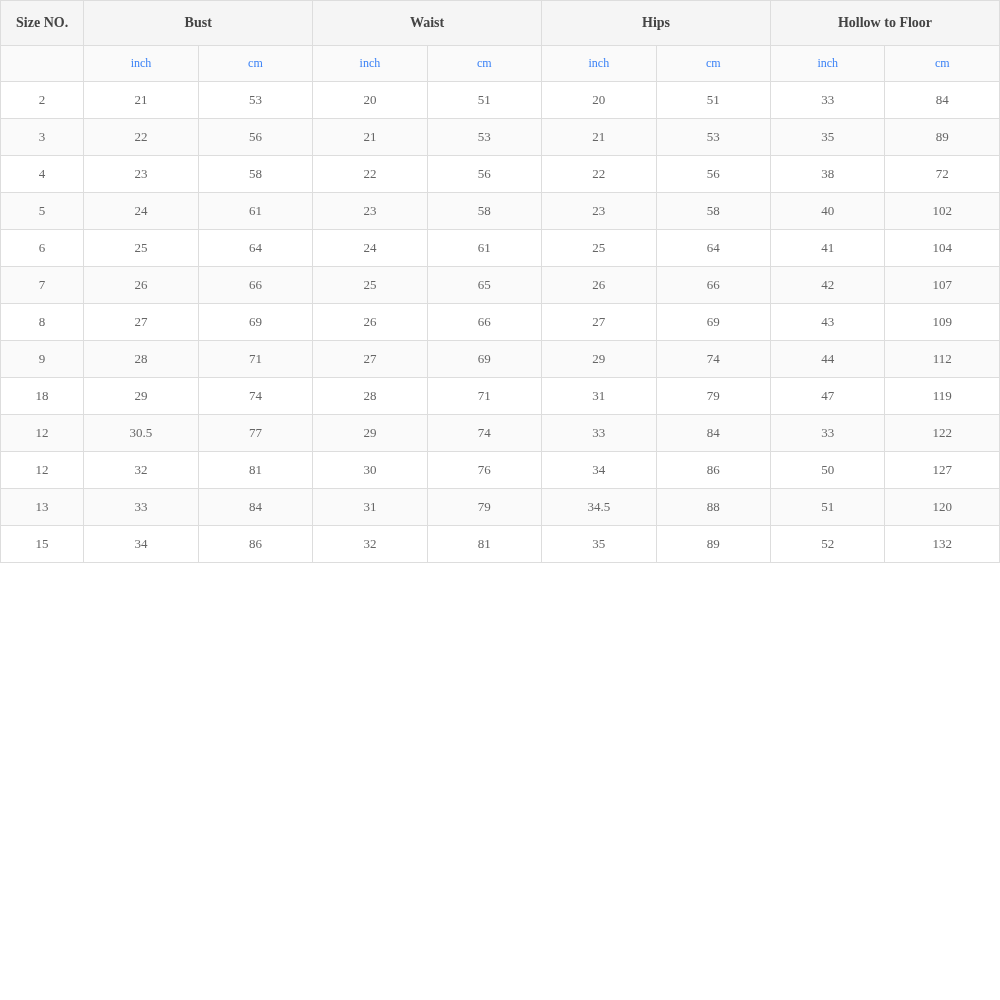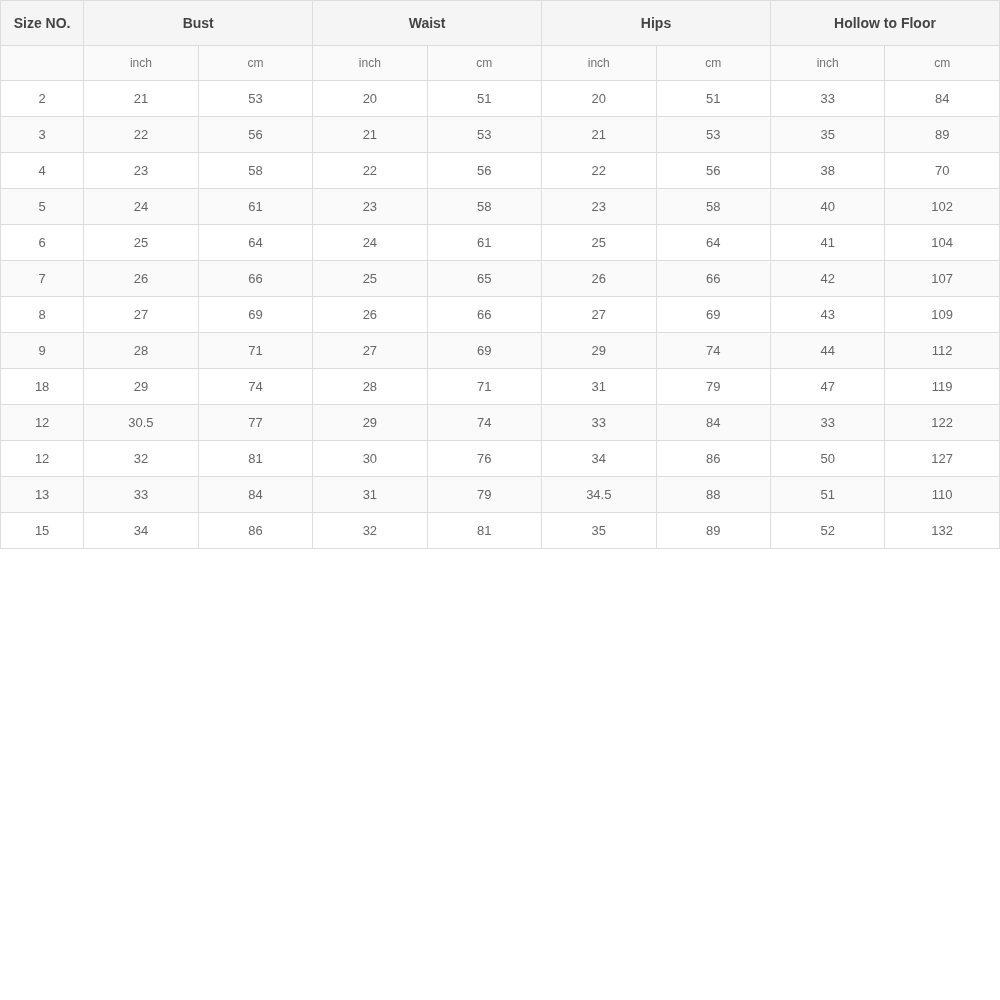--- a/index.html
+++ b/index.html
@@ -12,20 +12,21 @@
       font-family: Arial, sans-serif;
       font-size: 13px;
       color: #555;
       width: 1000px;
       height: 1000px;
       overflow: hidden;
     }
     .table-container {
       width: 1000px;
       padding: 0;
+      font-family: Liberation Serif, serif;
     }
     table {
       width: 100%;
       border-collapse: collapse;
       table-layout: fixed;
     }
     th, td {
       border: 1px solid #ddd;
       text-align: center;
       padding: 10px 4px;
@@ -33,21 +34,21 @@
     }
     .header-main th {
       background: #f5f5f5;
       font-weight: bold;
       font-size: 14px;
       color: #444;
       padding: 14px 4px;
     }
     .header-sub td {
       background: #fafafa;
-      color: #737373;
+      color: #3b82f6;
       font-size: 12px;
       padding: 10px 4px;
     }
     .data-row td {
       background: #fff;
       color: #666;
       font-size: 13px;
     }
     .data-row:nth-child(even) td {
       background: #fafafa;
@@ -114,21 +115,21 @@
         </tr>
         <tr class="data-row">
           <td>4</td>
           <td>23</td>
           <td>58</td>
           <td>22</td>
           <td>56</td>
           <td>22</td>
           <td>56</td>
           <td>38</td>
-          <td>70</td>
+          <td>72</td>
         </tr>
         <tr class="data-row">
           <td>5</td>
           <td>24</td>
           <td>61</td>
           <td>23</td>
           <td>58</td>
           <td>23</td>
           <td>58</td>
           <td>40</td>
@@ -213,21 +214,21 @@
         </tr>
         <tr class="data-row">
           <td>13</td>
           <td>33</td>
           <td>84</td>
           <td>31</td>
           <td>79</td>
           <td>34.5</td>
           <td>88</td>
           <td>51</td>
-          <td>110</td>
+          <td>120</td>
         </tr>
         <tr class="data-row">
           <td>15</td>
           <td>34</td>
           <td>86</td>
           <td>32</td>
           <td>81</td>
           <td>35</td>
           <td>89</td>
           <td>52</td>

